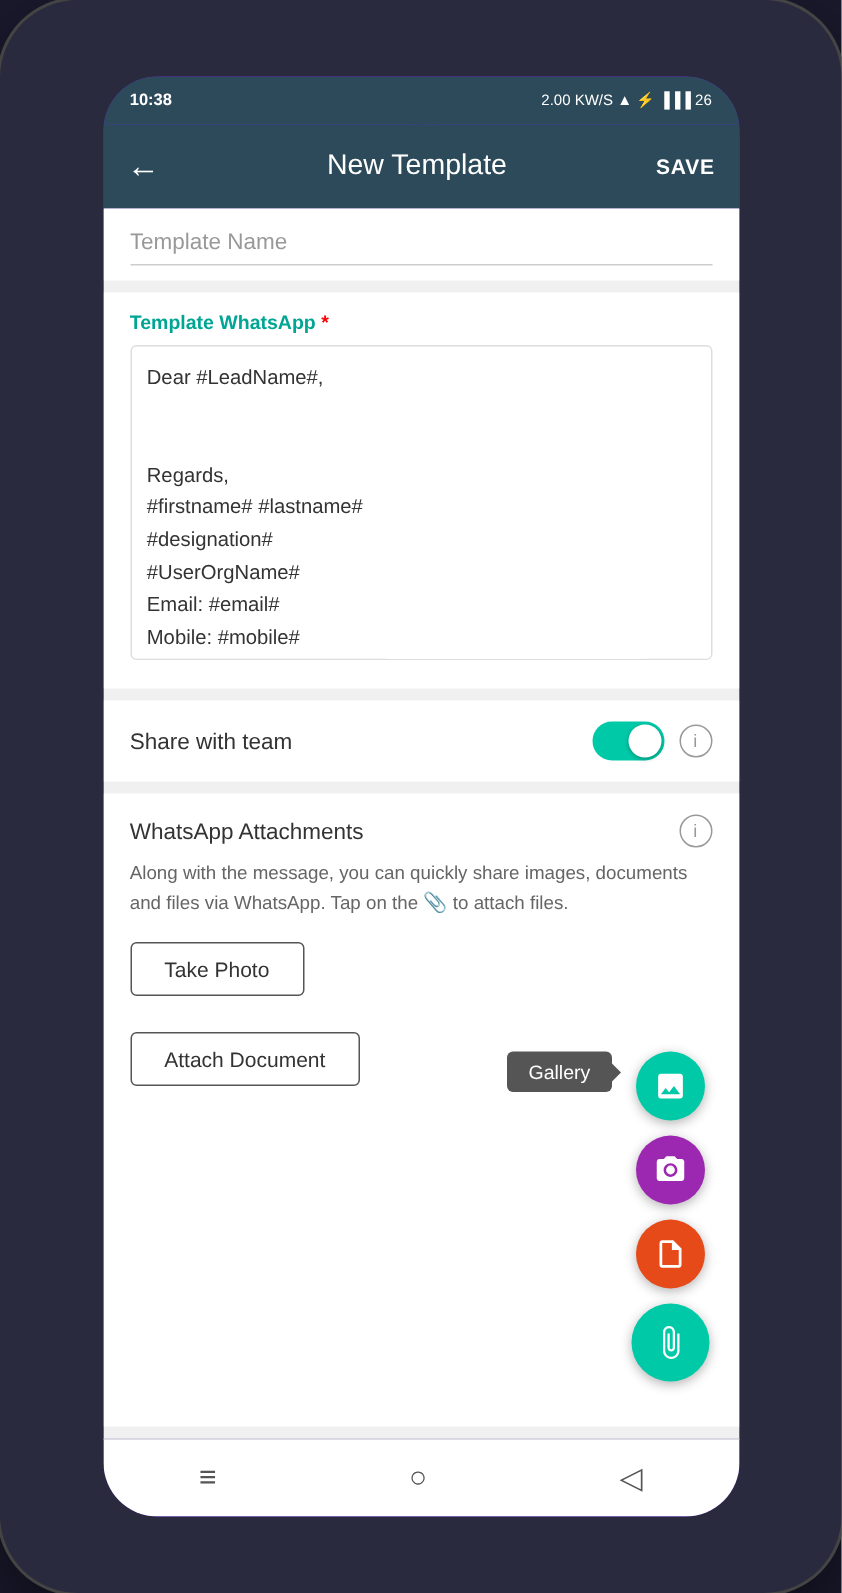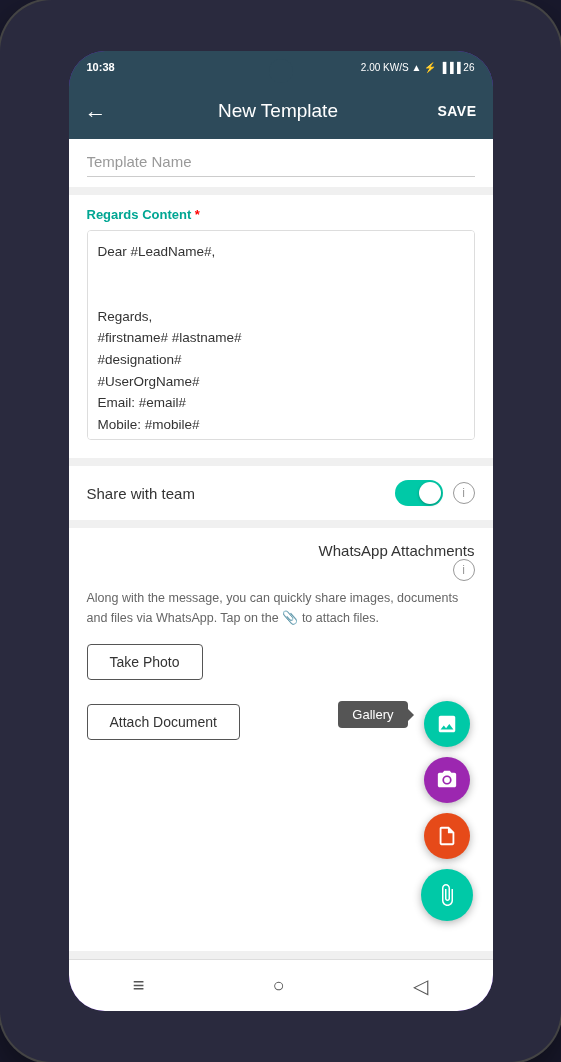--- a/index.html
+++ b/index.html
@@ -231,24 +231,23 @@
 
     
     .attachments-section {
       background: #fff;
       padding: 14px 18px;
       flex: 1;
     }
 
     .attachments-header {
       display: flex;
-      align-items: flex-end;
+      align-items: center;
       justify-content: space-between;
       margin-bottom: 8px;
-      flex-direction: column;
     }
 
     .attachments-title {
       font-size: 15px;
       color: #333;
       font-weight: 500;
     }
 
     .attachments-desc {
       font-size: 12.5px;
@@ -368,21 +367,21 @@
     </div>
 
     <div class="content-area">
 
       <div class="template-name-section card-section">
         <input class="template-name-input" type="text" placeholder="Template Name" style="">
       </div>
 
       <div class="template-content-section card-section">
         <div class="section-label">
-          <span>Regards Content</span>
+          <span>Template WhatsApp</span>
           <span class="required-star">*</span>
         </div>
         <textarea class="template-textarea" style="">Dear #LeadName#,
 
 
 Regards,
 #firstname# #lastname#
 #designation#
 #UserOrgName#
 Email: #email#

